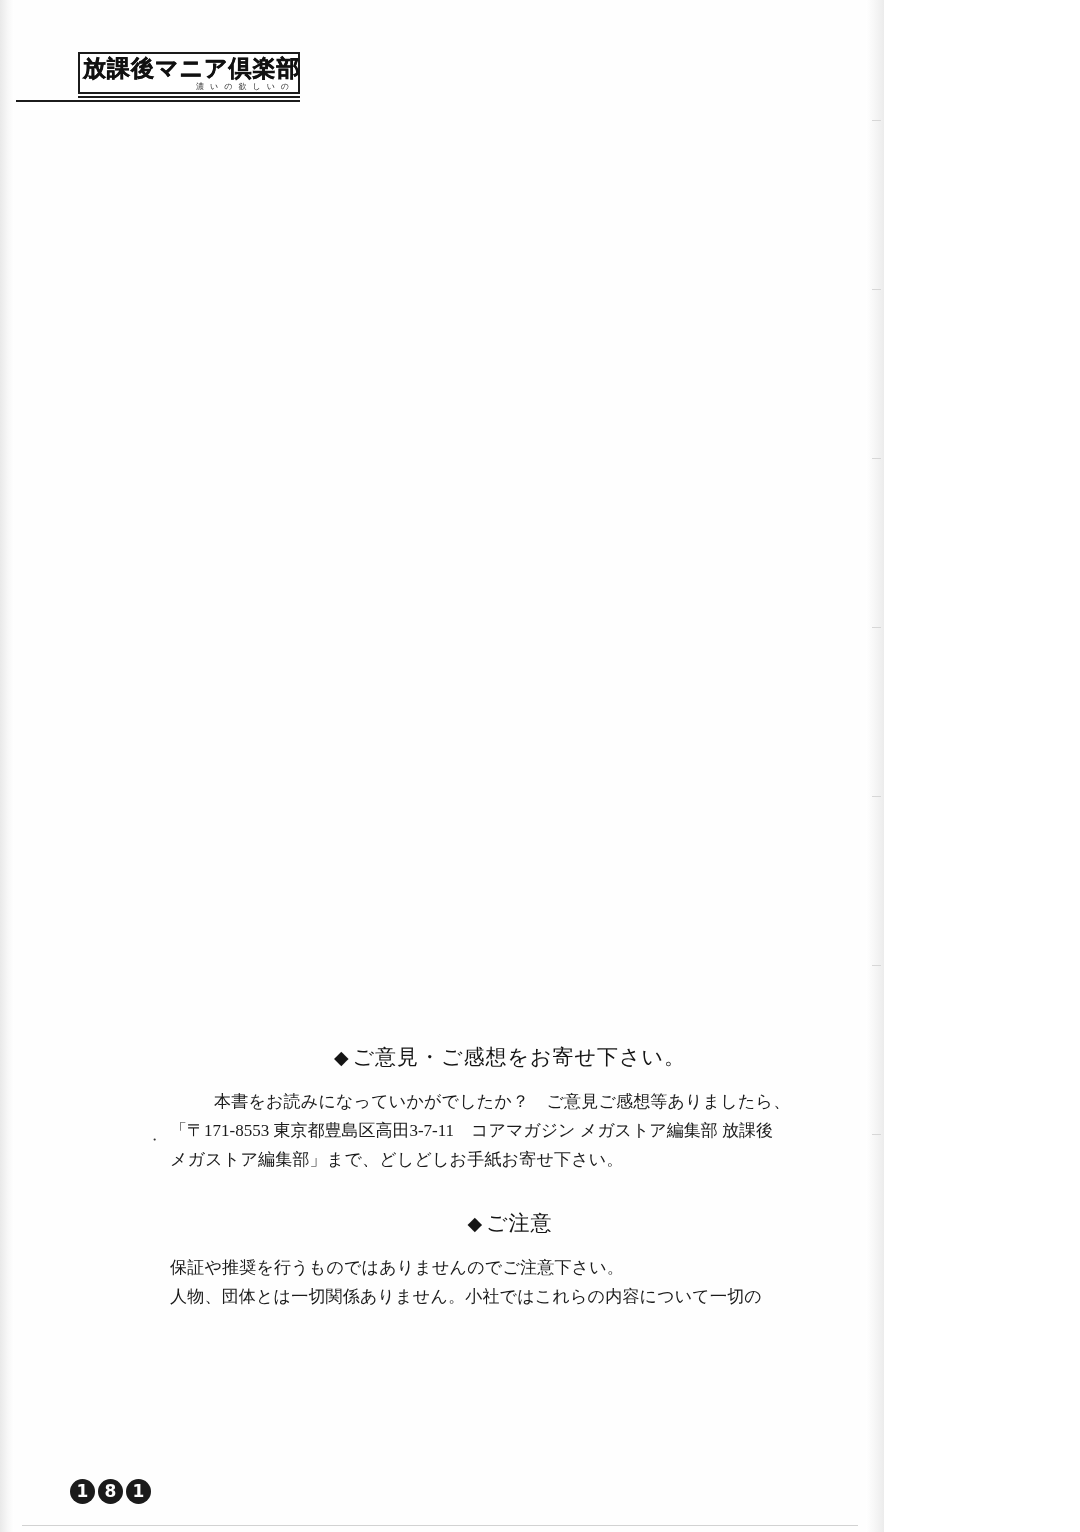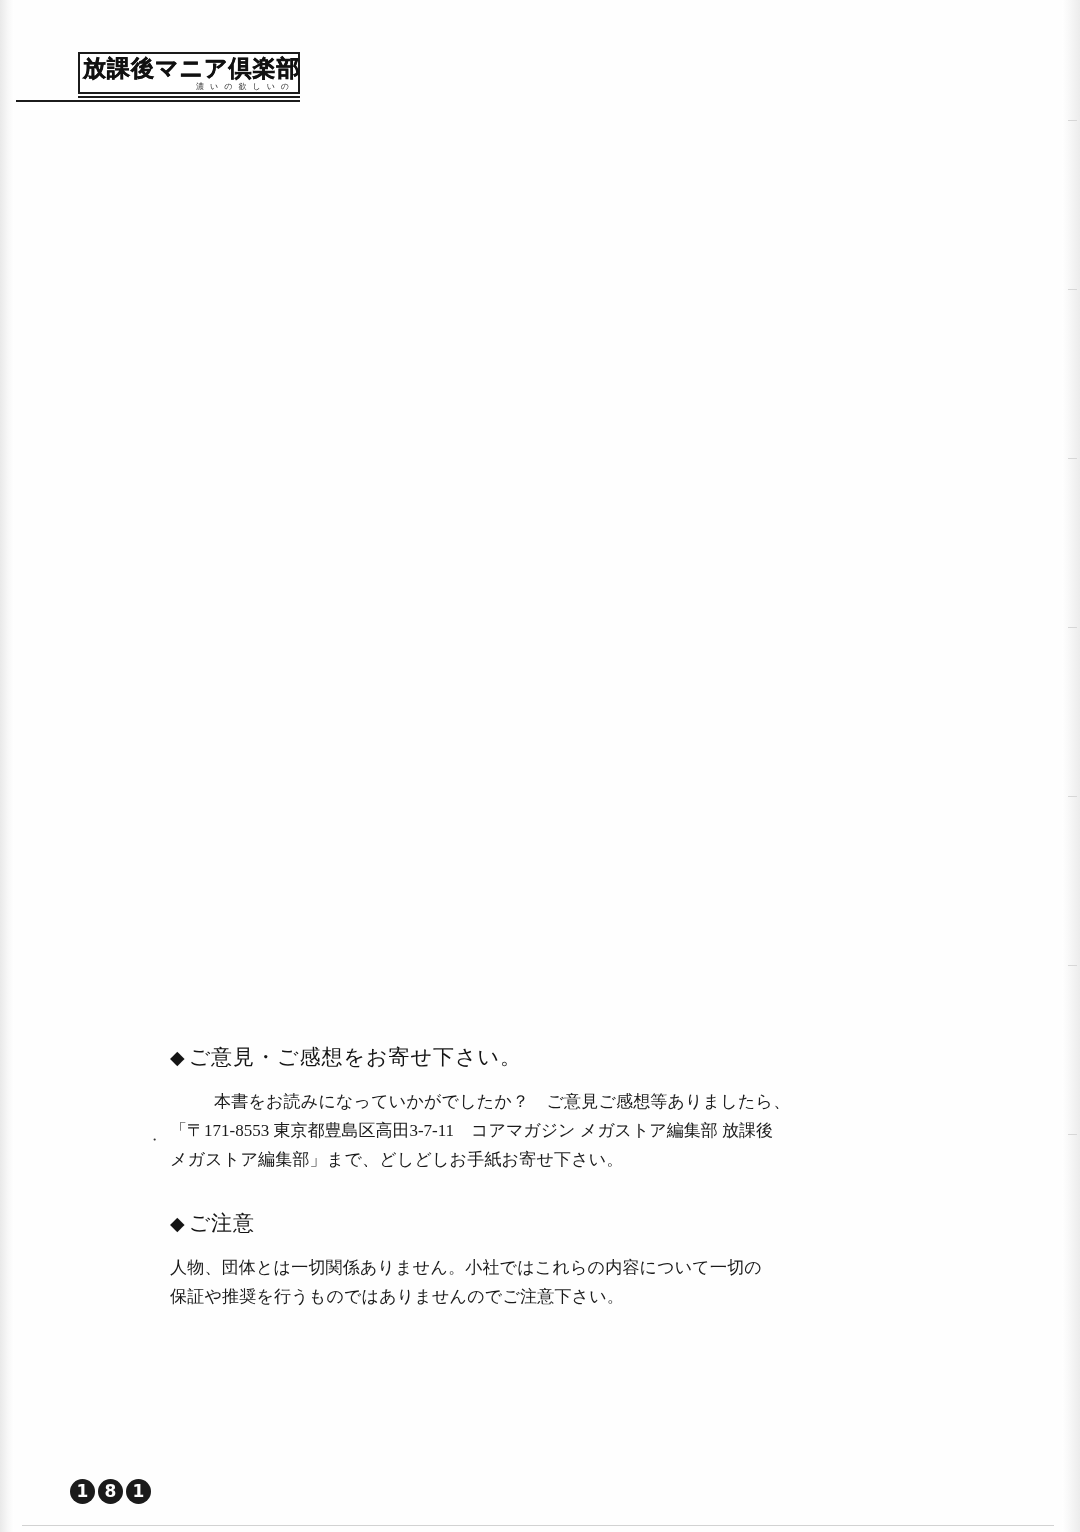--- a/index.html
+++ b/index.html
@@ -5,21 +5,21 @@
   html, body {
     margin: 0;
     padding: 0;
     background: #ffffff;
   }
   body {
     font-family: "Liberation Serif", "DejaVu Serif", serif;
   }
   .page {
     position: relative;
-    width: 1080px;
+    width: 884px;
     height: 1532px;
     background: #fefefe;
     overflow: hidden;
   }
 
   
   .edge-left {
     position: absolute;
     left: 0; top: 0;
     width: 14px; height: 100%;
@@ -106,20 +106,21 @@
     top: 1042px;
     width: 680px;
   }
   .notice-block { margin-bottom: 34px; }
   .notice-head {
     font-size: 21px;
     line-height: 30px;
     color: #141414;
     letter-spacing: 1px;
     white-space: nowrap;
+    text-align: center;
   }
   .diamond {
     font-size: 19px;
     margin-right: 3px;
   }
   .notice-body {
     font-size: 17px;
     line-height: 29px;
     color: #1a1a1a;
     letter-spacing: 0.2px;
@@ -196,22 +197,22 @@
         <div class="line tight">「〒171-8553 東京都豊島区高田3-7-11　コアマガジン メガストア編集部 放課後</div>
         <div class="line">メガストア編集部」まで、どしどしお手紙お寄せ下さい。</div>
       </div>
     </div>
 
     <div class="notice-block">
       <div class="notice-head">
         <span class="diamond">◆</span><span>ご注意</span>
       </div>
       <div class="notice-body">
+        <div class="line">保証や推奨を行うものではありませんのでご注意下さい。</div>
         <div class="line">人物、団体とは一切関係ありません。小社ではこれらの内容について一切の</div>
-        <div class="line">保証や推奨を行うものではありませんのでご注意下さい。</div>
       </div>
     </div>
 
   </div>
 
   <div class="dot-marker">・</div>
 
   <div class="folio">
     <span>1</span>
     <span>8</span>

